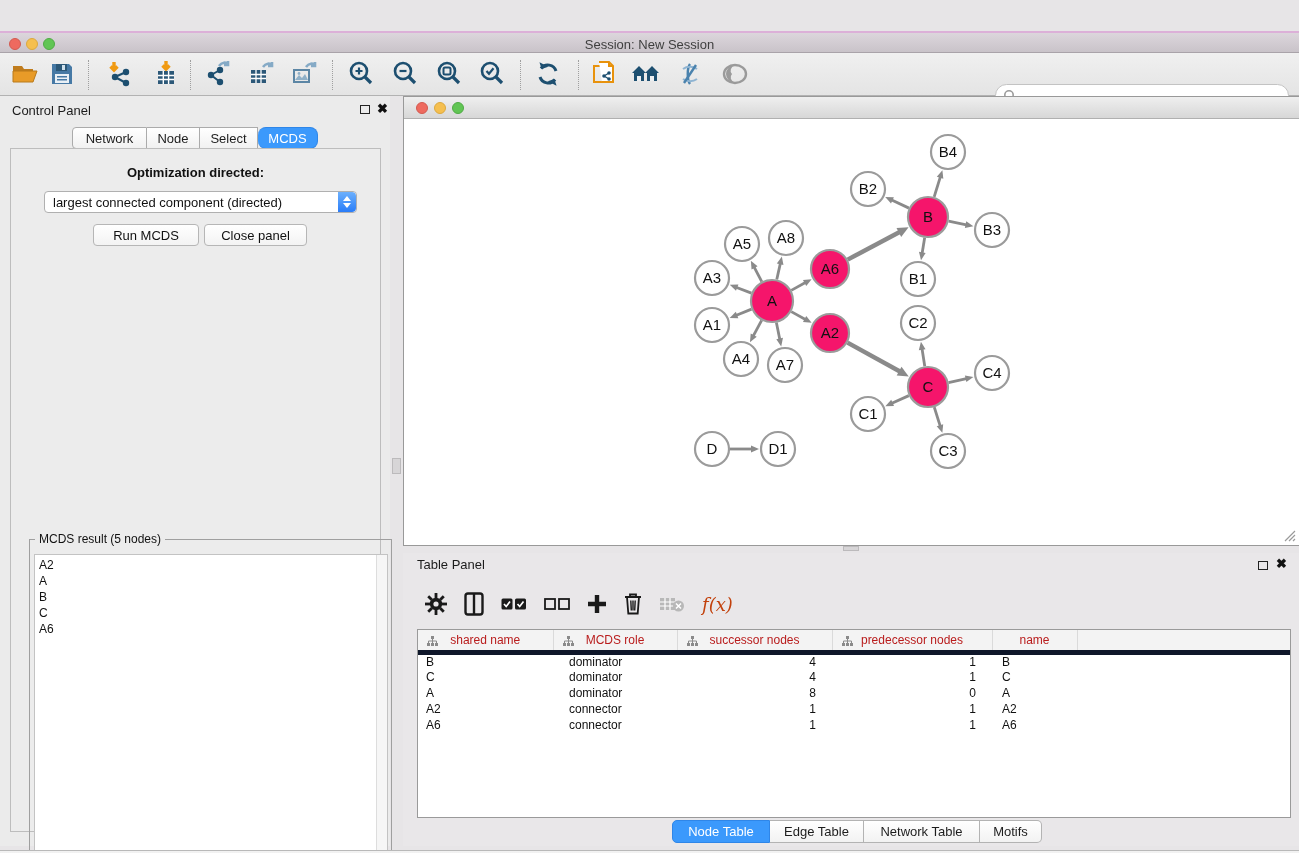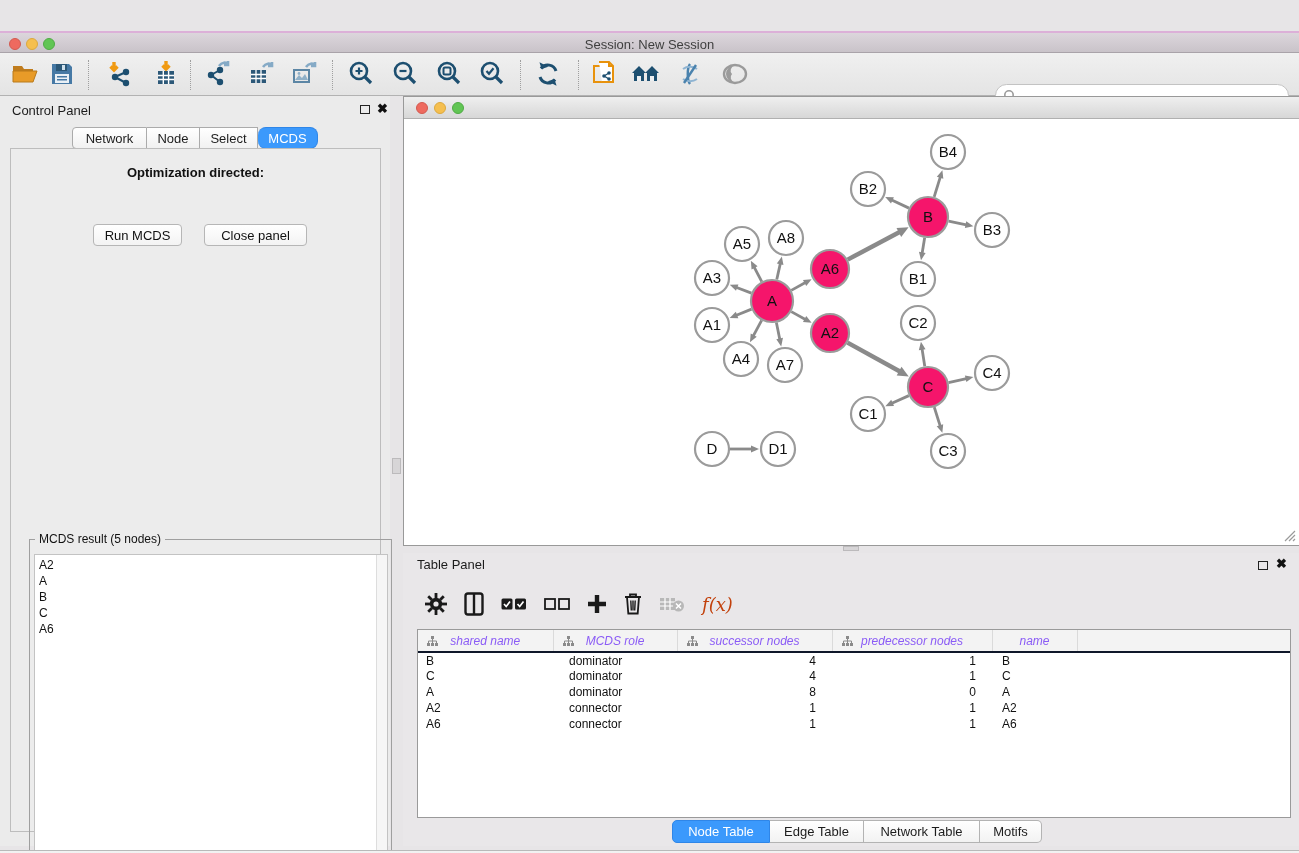--- a/index.html
+++ b/index.html
@@ -51,21 +51,21 @@
   .dropdown-text { flex:1; font-size:13px; color:#111; padding-left:8px; white-space:nowrap; }
   .dropdown-stepper { width:18px; height:100%; background:linear-gradient(#6cb0fd,#2a7df8);
     border-radius:0 4px 4px 0; position:relative; }
   .dropdown-stepper:before { content:""; position:absolute; left:5px; top:4px;
     border-left:4px solid transparent; border-right:4px solid transparent; border-bottom:5px solid #fff; }
   .dropdown-stepper:after { content:""; position:absolute; left:5px; bottom:4px;
     border-left:4px solid transparent; border-right:4px solid transparent; border-top:5px solid #fff; }
   .cp-btn { position:absolute; top:75px; height:22px; background:linear-gradient(#ffffff,#f3f3f3);
     border:1px solid #b6b6b6; border-radius:4px; font-size:13px; color:#111;
     display:flex; align-items:center; justify-content:center; }
-  .btn-run { left:82px; width:89px; }
+  .btn-run { left:82px; width:106px; }
   .btn-close { left:193px; width:103px; }
 
   .mcds-fieldset { position:absolute; left:18px; top:390px; width:363px; height:345px;
     border:1px solid #9f9f9f; }
   .mcds-legend { position:absolute; top:-8px; left:5px; background:#ececec; padding:0 4px;
     font-size:12px; color:#111; }
   .mcds-list { position:absolute; left:4px; top:14px; width:354px; height:326px; background:#fff;
     border:1px solid #c3c3c3; overflow:hidden; }
   .mcds-scroll { position:absolute; right:0; top:0; bottom:0; width:11px; background:#f6f6f6; border-left:1px solid #ddd; }
   .mcds-item { font-size:12px; color:#111; line-height:16px; padding-left:4px; }
@@ -94,22 +94,22 @@
   .table-panel { position:absolute; left:403px; top:522px; width:896px; height:293px; background:#e9e7e9; }
   .tp-title { position:absolute; left:14px; top:4px; font-size:13px; color:#1c1c1c; }
   .tp-toolbar { position:absolute; left:14px; top:30px; height:42px; right:8px;
     display:flex; align-items:center; gap:17px; padding-left:8px; }
   .tp-ico { display:flex; align-items:center; justify-content:center; height:28px; }
   .fx-label { font-family:"DejaVu Serif", serif; font-style:italic; font-size:18px; color:#c2410c; }
 
   .tp-tablebox { position:absolute; left:14px; top:76px; width:874px; height:189px;
     background:#fff; border:1px solid #9a9a9a; overflow:hidden; }
   table.node-table { border-collapse:collapse; table-layout:fixed; width:100%; }
-  table.node-table th { height:22px; background:#f3f3f3; border-bottom:2px solid #0f172a;
-    border-right:1px solid #dadada; font-size:12px; font-weight:normal; color:#8b5cf6; position:relative;font-style:italic; }
+  table.node-table th { height:22px; background:#f3f3f3; border-bottom:5px solid #0f172a;
+    border-right:1px solid #dadada; font-size:12px; font-weight:normal; color:#b91c1c; position:relative; }
   table.node-table th .hier { position:absolute; left:9px; top:6px; }
   table.node-table td { height:16px; font-size:12px; color:#111; white-space:nowrap; }
   td.al { text-align:left; padding-left:8px; }
   td.ar { text-align:right; padding-right:16px; }
   td.role { padding-left:16px; }
   td.nm { padding-left:10px; }
 
   .tp-tabs { position:absolute; left:269px; top:267px; height:23px; display:flex; }
   .tp-tab { height:23px; border:1px solid #b3b3b3; border-left:none; background:linear-gradient(#ffffff,#f2f2f2);
     font-size:13px; color:#1d1d1d; display:flex; align-items:center; justify-content:center; }
@@ -289,20 +289,24 @@
 
     <div class="cp-tabs">
       <div class="cp-tab" style="width:75px">Network</div>
       <div class="cp-tab" style="width:53px">Node</div>
       <div class="cp-tab" style="width:58px">Select</div>
       <div class="cp-tab active" style="width:60px">MCDS</div>
     </div>
 
     <div class="cp-content">
       <div class="opt-label">Optimization directed:</div>
+      <div class="dropdown">
+        <span class="dropdown-text">largest connected component (directed)</span>
+        <span class="dropdown-stepper"></span>
+      </div>
       <div class="cp-btn btn-run">Run MCDS</div>
       <div class="cp-btn btn-close">Close panel</div>
 
       <div class="mcds-fieldset">
         <div class="mcds-legend">MCDS result (5 nodes)</div>
         <div class="mcds-list">
           <div class="mcds-items">
               <div class="mcds-item">A2</div>
               <div class="mcds-item">A</div>
               <div class="mcds-item">B</div>

